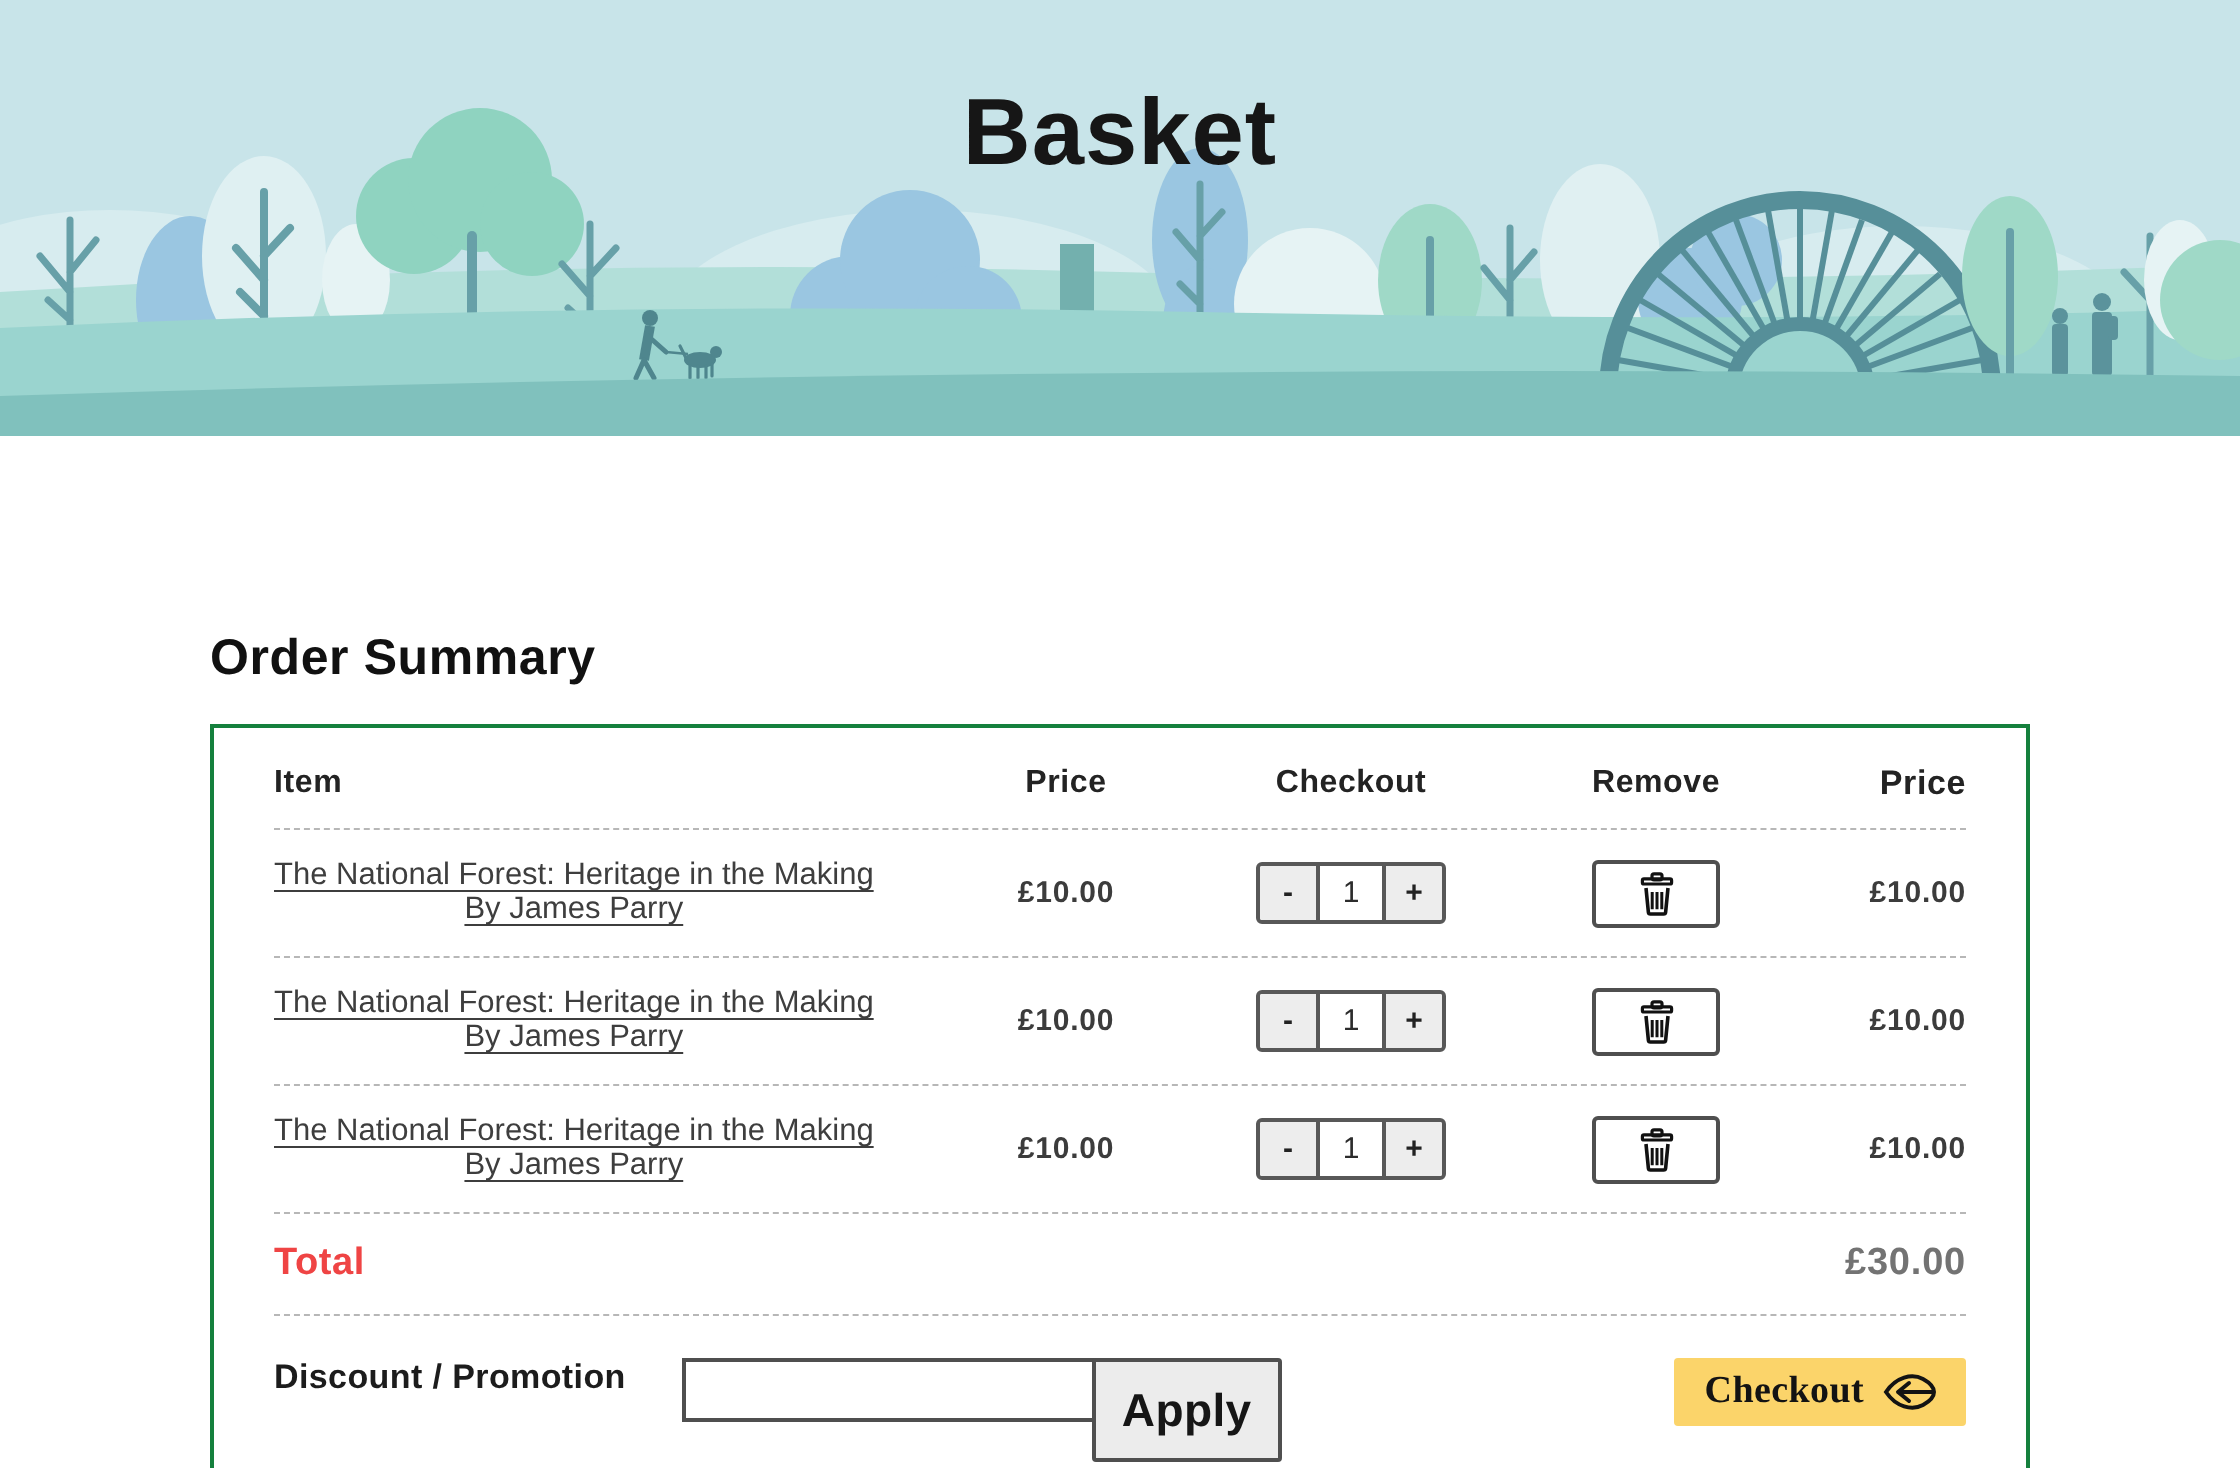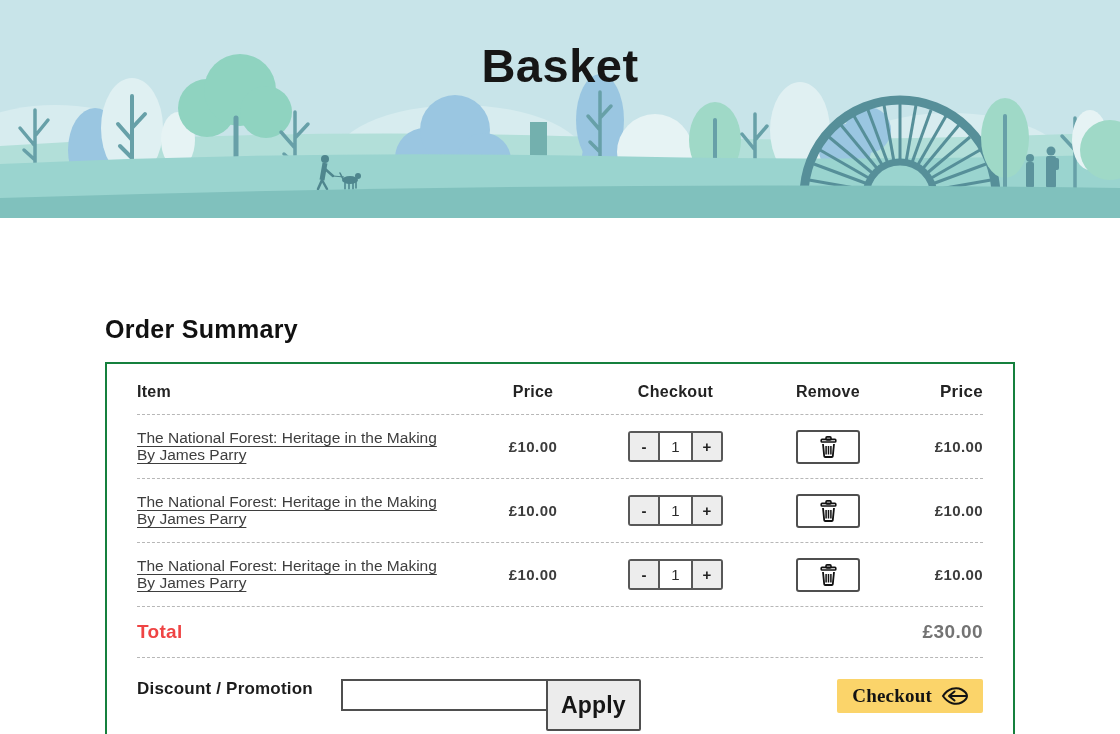--- a/index.html
+++ b/index.html
@@ -36,21 +36,21 @@
   }
   .dashed-bottom { border-bottom: 1px dashed #b7b7b7; }
 
   .thead { padding: 18px 0 12px 0; }
   .th { font-size: 16px; font-weight: 600; color: #232323; letter-spacing: 0.3px; }
   .th.center { text-align: center; }
   .th.right { text-align: right; }
   .th.bold { font-weight: 800; font-size: 17px; }
 
   .item-row { padding: 14px 0; }
-  .item-link { display: inline-block; color: #3e3e3e; text-decoration: none; }
+  .item-link { display: inline-block; color: #3e3e3e; text-decoration: none; text-align: center; }
   .item-link .line {
     display: block; font-size: 15.5px; line-height: 17px;
     text-decoration: underline; text-underline-offset: 3px; color: #3e3e3e;
   }
   .price-cell {
     font-size: 15px; color: #3c3c3c; font-weight: 700;
     letter-spacing: 0.4px; text-align: center;
   }
   .price-cell.right { text-align: right; }
 

